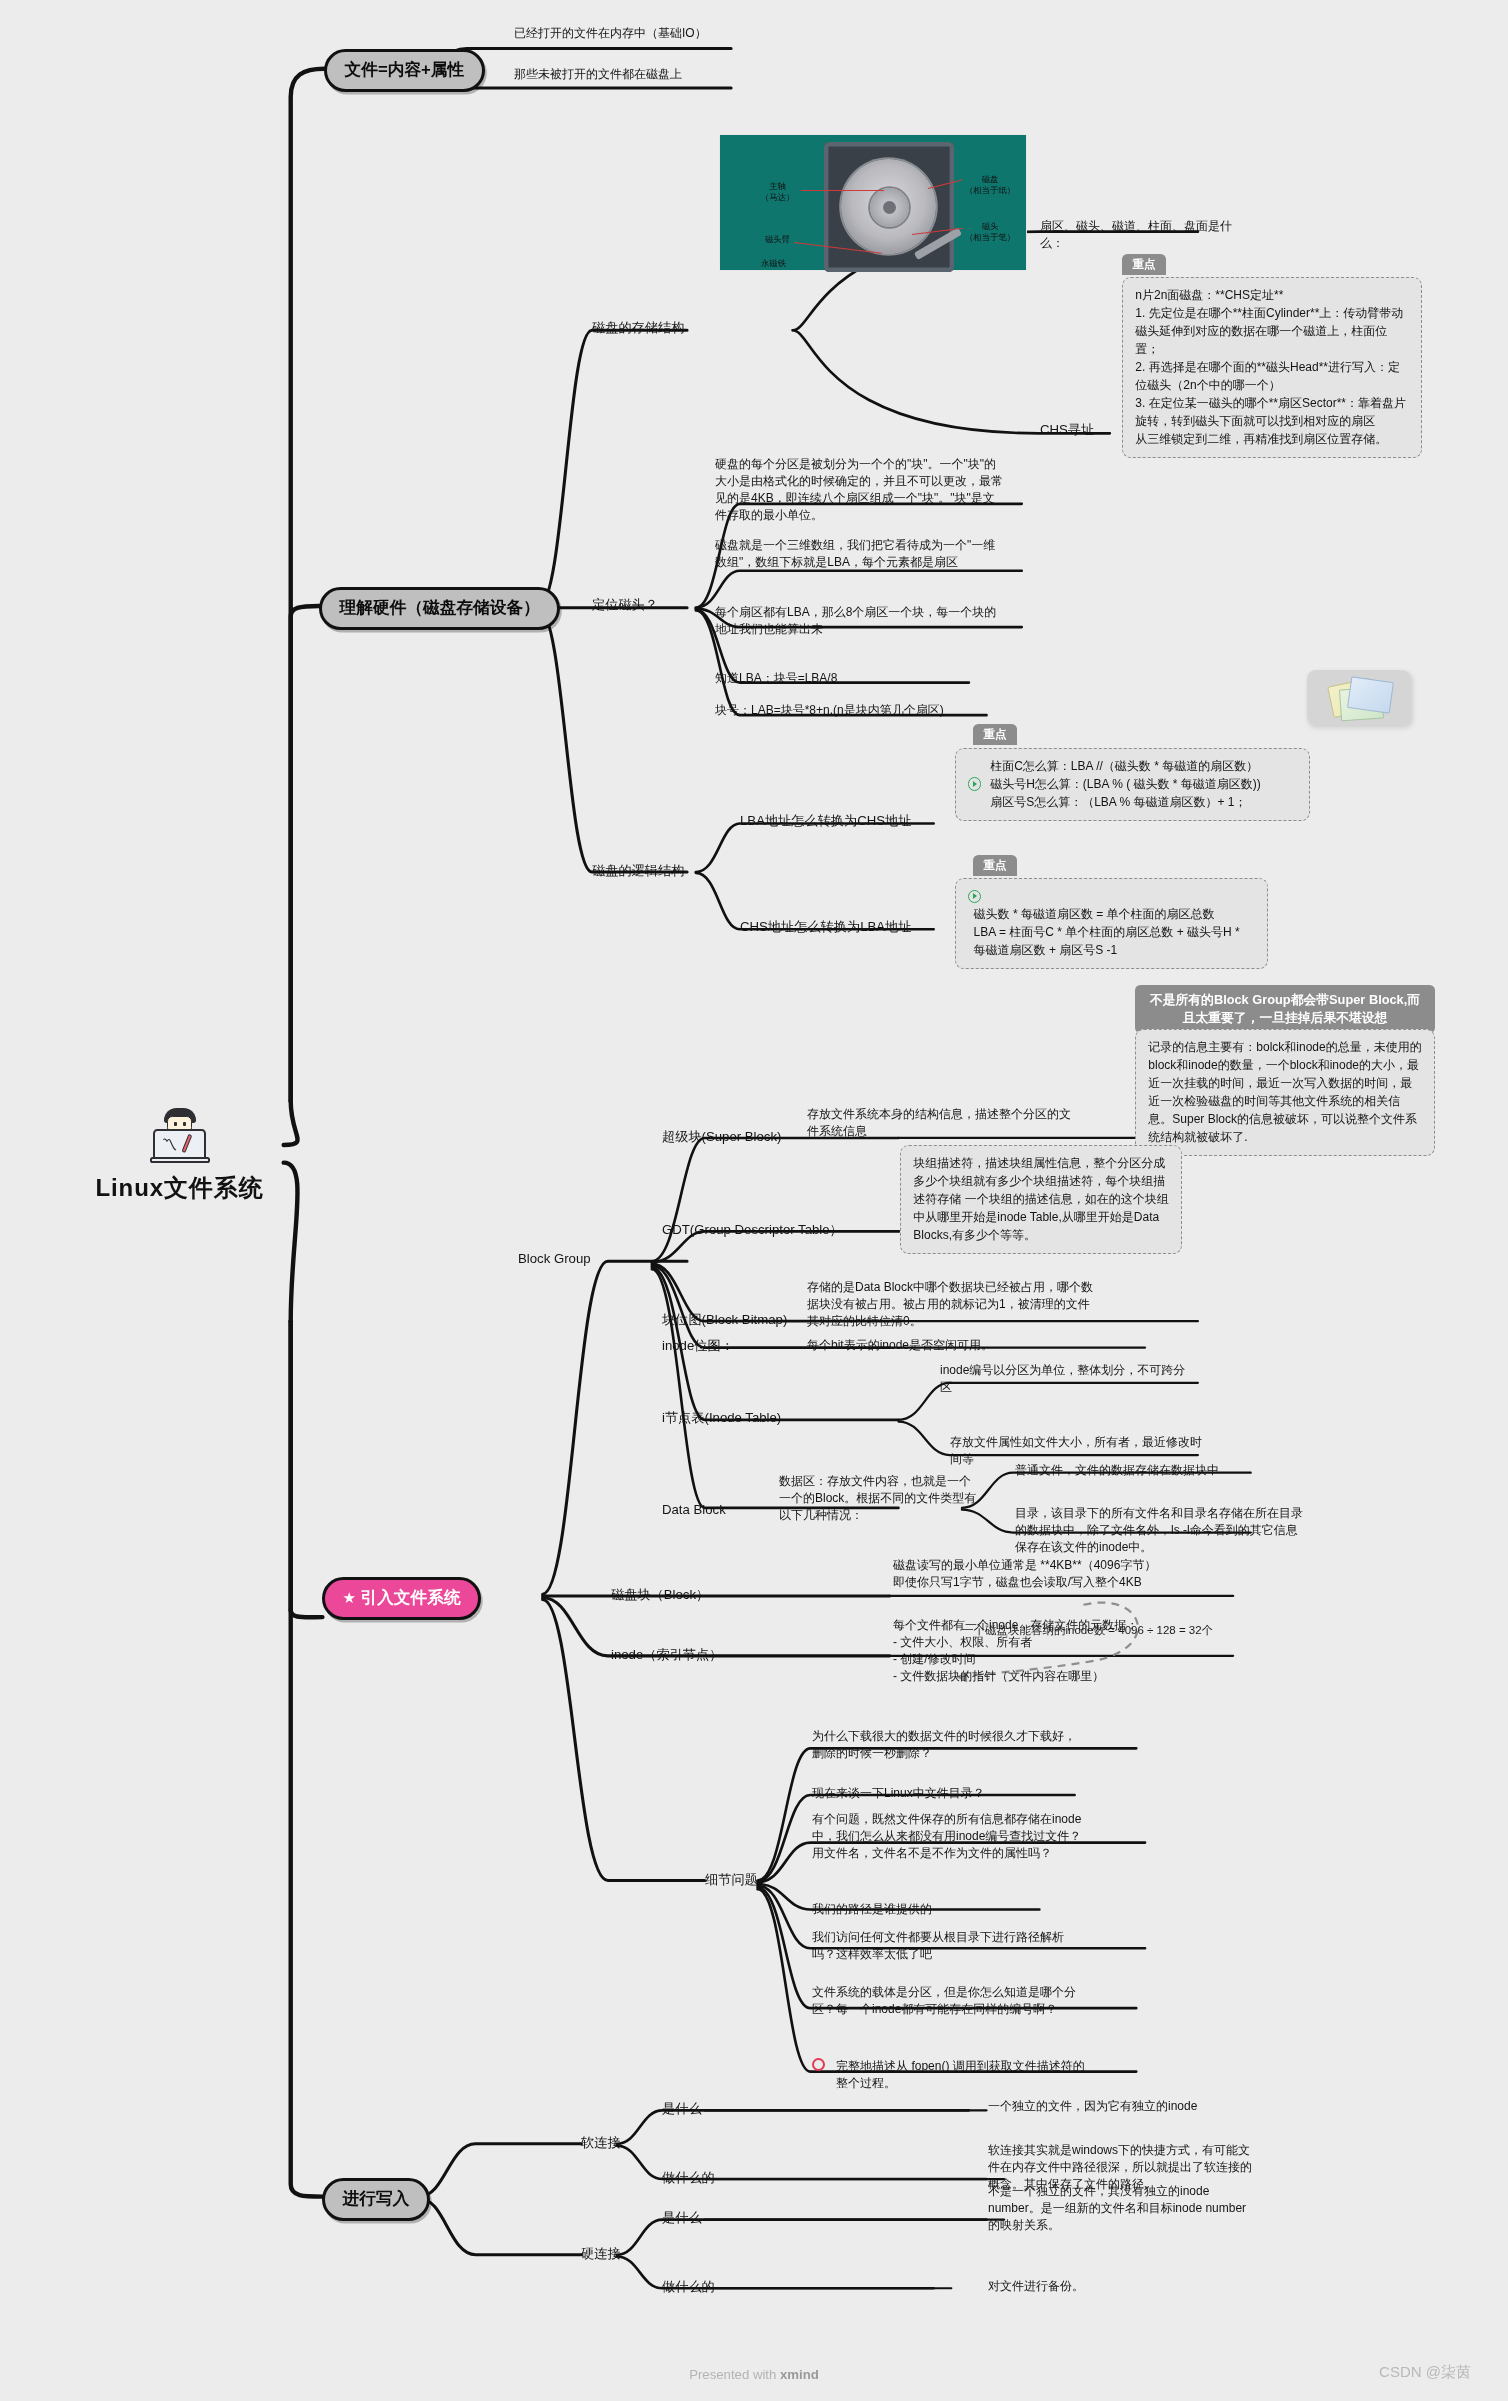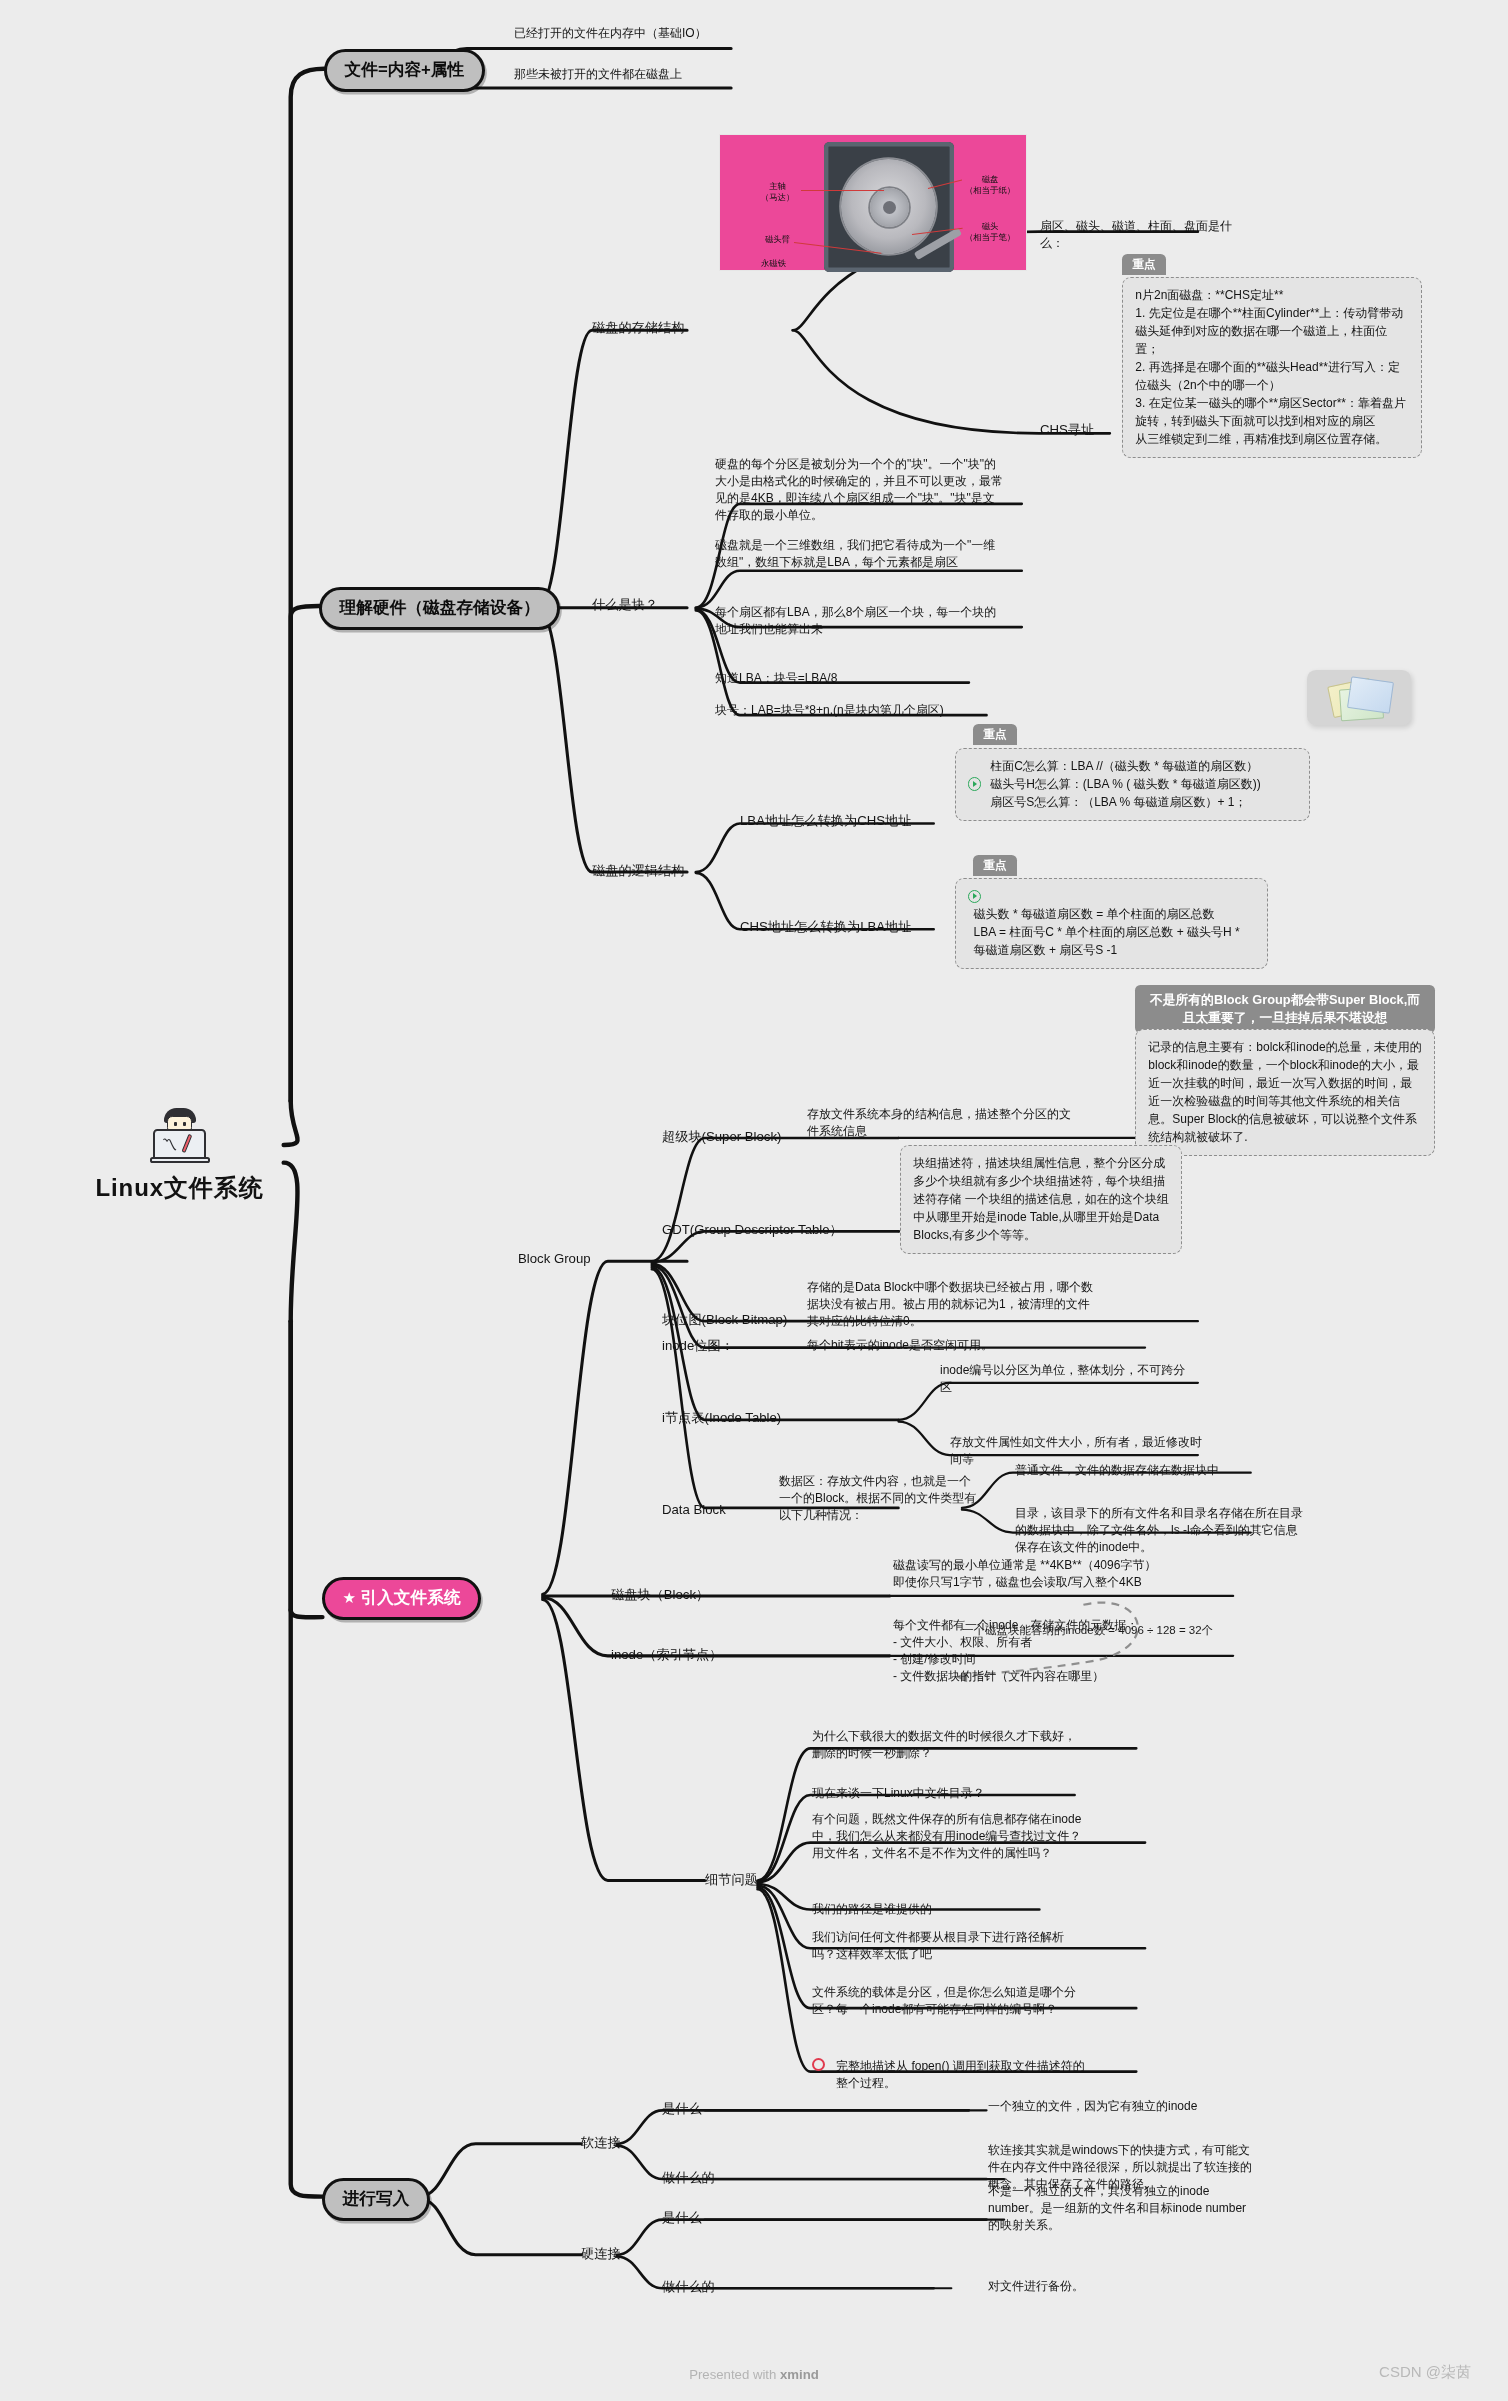--- a/index.html
+++ b/index.html
@@ -78,21 +78,21 @@
     border-left:4.4px solid #2aa85a;border-top:3.1px solid transparent;border-bottom:3.1px solid transparent;
   }
   .star-ring{
     display:inline-block;width:13.2px;height:13.2px;border-radius:50%;
     border:2.2px solid #e03a4e;box-sizing:border-box;
   }
 
   
   .disk-photo{
     position:absolute;left:719px;top:134px;width:308px;height:137px;
-    background:#ec4899;border:0.9px solid #e6e6e6;box-sizing:border-box;
+    background:#0f766e;border:0.9px solid #e6e6e6;box-sizing:border-box;
   }
   .disk-body{
     position:absolute;left:104px;top:7px;width:130px;height:130px;
     background:#3a4047;border-radius:5.3px;
     box-shadow:inset 0 0 0 4.4px #5b6570;
   }
   .disk-platter{
     position:absolute;left:50%;top:50%;width:95px;height:95px;margin:-48px 0 0 -48px;
     border-radius:50%;
     background:radial-gradient(circle at 50% 45%, #d9d9dc 0%, #b9b9be 52%, #9ea0a6 72%, #c5c6ca 100%);
@@ -282,21 +282,21 @@
 
   <div class="node" style="left:1122px;top:254px;">
     <span class="badge">重点</span>
   </div>
   <div class="node notebox" style="left:1122px;top:277px;width:300px;white-space:pre-line;">n片2n面磁盘：**CHS定址**
 1. 先定位是在哪个**柱面Cylinder**上：传动臂带动磁头延伸到对应的数据在哪一个磁道上，柱面位置；
 2. 再选择是在哪个面的**磁头Head**进行写入：定位磁头（2n个中的哪一个）
 3. 在定位某一磁头的哪个**扇区Sector**：靠着盘片旋转，转到磁头下面就可以找到相对应的扇区
 从三维锁定到二维，再精准找到扇区位置存储。</div>
 
-  <div class="node label" style="left:592px;top:596px;">什么是块？</div>
+  <div class="node label" style="left:592px;top:596px;">定位磁头？</div>
   <div class="node leaf" style="left:715px;top:456px;width:291px;">硬盘的每个分区是被划分为一个个的"块"。一个"块"的大小是由格式化的时候确定的，并且不可以更改，最常见的是4KB，即连续八个扇区组成一个"块"。"块"是文件存取的最小单位。</div>
   <div class="node leaf" style="left:715px;top:537px;width:291px;">磁盘就是一个三维数组，我们把它看待成为一个"一维数组"，数组下标就是LBA，每个元素都是扇区</div>
   <div class="node leaf" style="left:715px;top:604px;width:291px;">每个扇区都有LBA，那么8个扇区一个块，每一个块的地址我们也能算出来</div>
   <div class="node leaf" style="left:715px;top:670px;width:247px;">知道LBA：块号=LBA/8</div>
   <div class="node leaf" style="left:715px;top:702px;width:264px;">块号：LAB=块号*8+n.(n是块内第几个扇区)</div>
 
   <div class="node label" style="left:592px;top:862px;">磁盘的逻辑结构</div>
   <div class="node label" style="left:740px;top:812px;">LBA地址怎么转换为CHS地址</div>
   <div class="node label" style="left:740px;top:918px;">CHS地址怎么转换为LBA地址</div>
 

